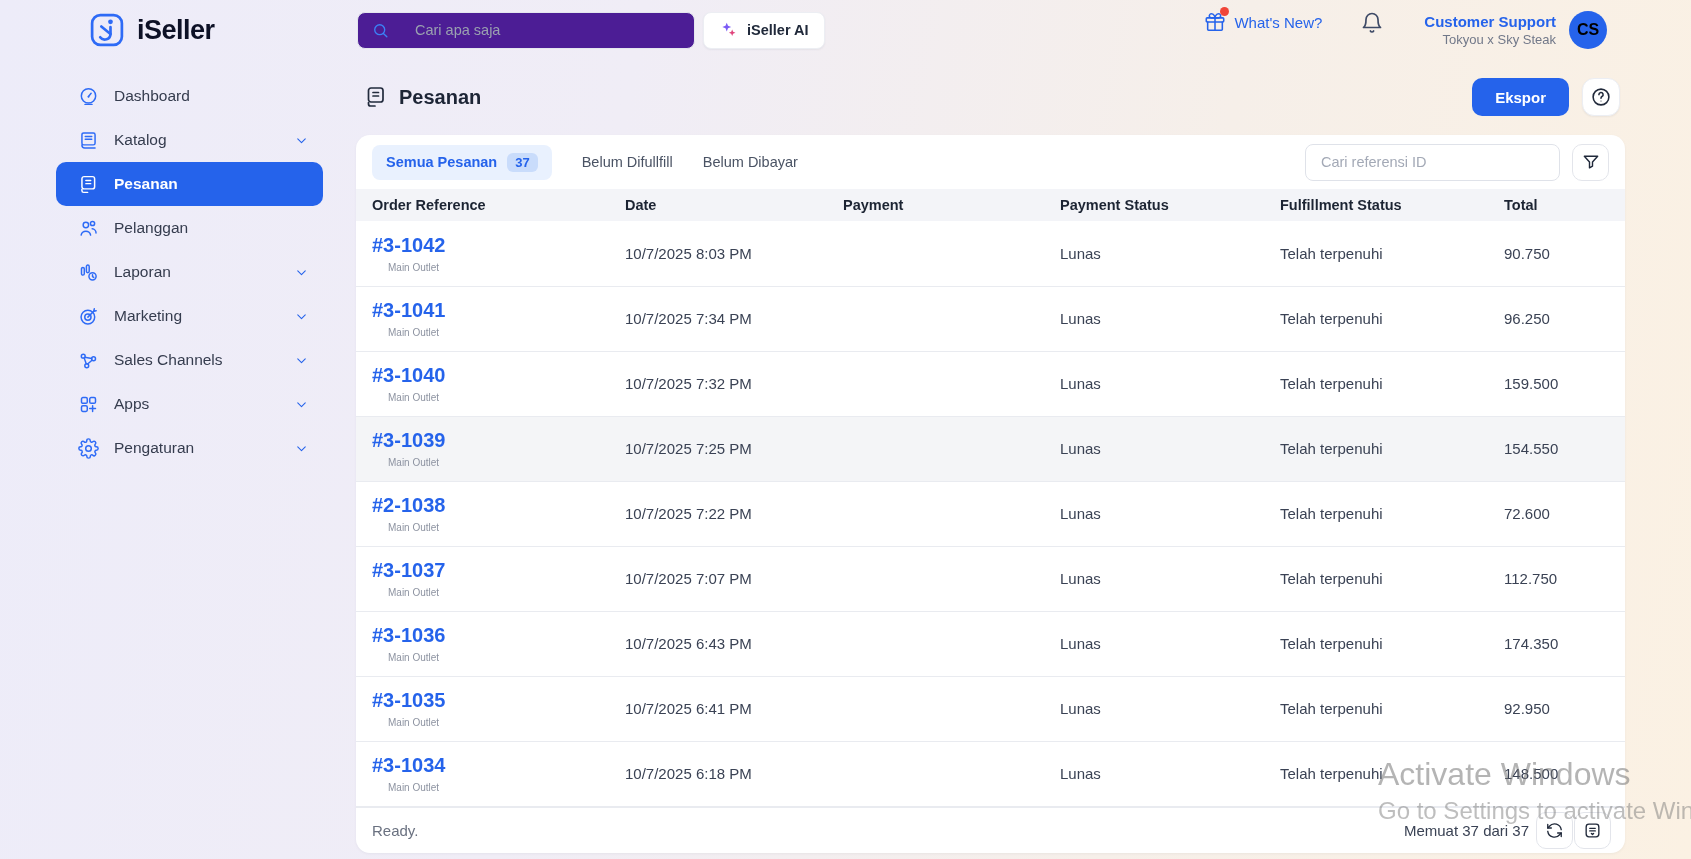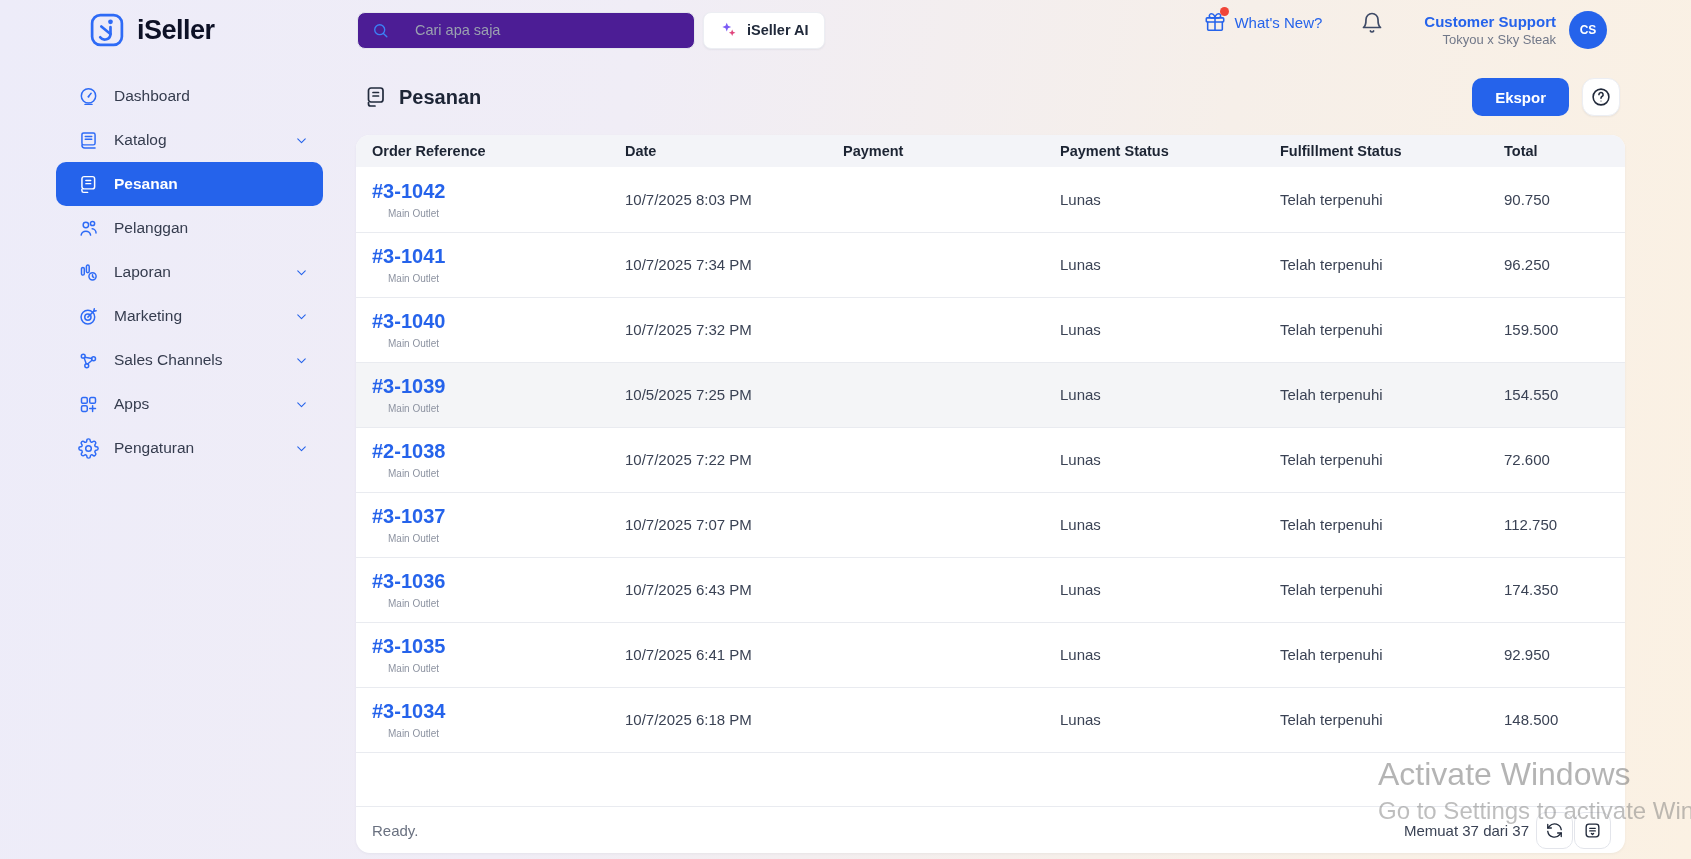--- a/index.html
+++ b/index.html
@@ -25,21 +25,21 @@
     font-size:14.5px; font-weight:700; color:#20293a; cursor:pointer; }
   .top-right { margin-left:auto; display:flex; align-items:flex-start; margin-right:84px; }
   .whats-new { display:flex; align-items:center; gap:8px; color:#2563eb; font-size:15px; font-weight:500; cursor:pointer; position:relative; }
   .gift-wrap { position:relative; width:22px; height:22px; }
   .gift-dot { position:absolute; top:-4px; right:-3px; width:9px; height:9px; background:#f04438; border-radius:50%; }
   .bell { margin-left:38px; color:#3e4a66; cursor:pointer; }
   .user-block { margin-left:40px; display:flex; align-items:center; gap:13px; cursor:pointer; }
   .user-text { text-align:right; }
   .user-name { color:#2563eb; font-size:15px; font-weight:700; }
   .user-store { color:#717889; font-size:13px; margin-top:2px; }
-  .avatar { width:38px; height:38px; border-radius:50%; background:#2563eb; color:#ffffff; font-size:12px;
+  .avatar { width:38px; height:38px; border-radius:50%; background:#2563eb; color:#000000; font-size:16px;
     font-weight:700; display:flex; align-items:center; justify-content:center; }
 
   
   .layout { display:flex; height:799px; }
   .sidebar { width:330px; flex:none; padding-top:14px; }
   .nav-item { height:44px; margin-left:56px; width:267px; border-radius:10px; display:flex; align-items:center;
     gap:15px; padding:0 14px 0 22px; font-size:15.5px; color:#353c4e; cursor:pointer; }
   .nav-icon { width:21px; height:21px; color:#2e6bf6; flex:none; }
   .nav-chevron { margin-left:auto; color:#2563eb; width:15px; height:15px; display:none; }
   .nav-item.expandable .nav-chevron { display:block; }
@@ -310,20 +310,46 @@
           <svg viewBox="0 0 24 24" width="22" height="22" class="ic" stroke-width="1.6">
             <circle cx="12" cy="12" r="8.6"></circle>
             <path d="M9.7 9.4a2.3 2.3 0 1 1 3.3 2.1c-.8.4-1 1-1 1.9"></path>
             <circle cx="12" cy="16.4" r="0.6" fill="currentColor" stroke="none"></circle>
           </svg>
         </span>
       </button>
     </div>
 
     <div class="card">
+      <div class="toolbar">
+        <div class="tabs" id="tabs">
+            <div class="tab active">
+    <span class="tab-label">Semua Pesanan</span>
+    <span class="tab-badge">37</span>
+  </div>
+            <div class="tab">
+    <span class="tab-label">Belum Difullfill</span>
+
+  </div>
+            <div class="tab">
+    <span class="tab-label">Belum Dibayar</span>
+
+  </div>
+          </div>
+        <div class="toolbar-right">
+          <input class="ref-search" placeholder="Cari referensi ID" style="">
+          <button class="icon-btn">
+            <span>
+              <svg viewBox="0 0 24 24" width="20" height="20" class="ic" stroke-width="1.6">
+                <path d="M4 5h16l-6.2 7v5l-3.6 2v-7z"></path>
+              </svg>
+            </span>
+          </button>
+        </div>
+      </div>
 
       <table>
         <colgroup>
           <col style="width:253px">
             <col style="width:218px">
             <col style="width:217px">
           <col style="width:220px">
             <col style="width:224px">
             <col>
         </colgroup>
@@ -361,21 +387,21 @@
         <div class="outlet">Main Outlet</div></td>
     <td>10/7/2025 7:32 PM</td>
     <td></td>
     <td>Lunas</td>
     <td>Telah terpenuhi</td>
     <td>159.500</td>
   </tr>
             <tr class="highlight">
     <td><a class="ref">#3-1039</a>
         <div class="outlet">Main Outlet</div></td>
-    <td>10/5/2025 7:25 PM</td>
+    <td>10/7/2025 7:25 PM</td>
     <td></td>
     <td>Lunas</td>
     <td>Telah terpenuhi</td>
     <td>154.550</td>
   </tr>
             <tr>
     <td><a class="ref">#2-1038</a>
         <div class="outlet">Main Outlet</div></td>
     <td>10/7/2025 7:22 PM</td>
     <td></td>

